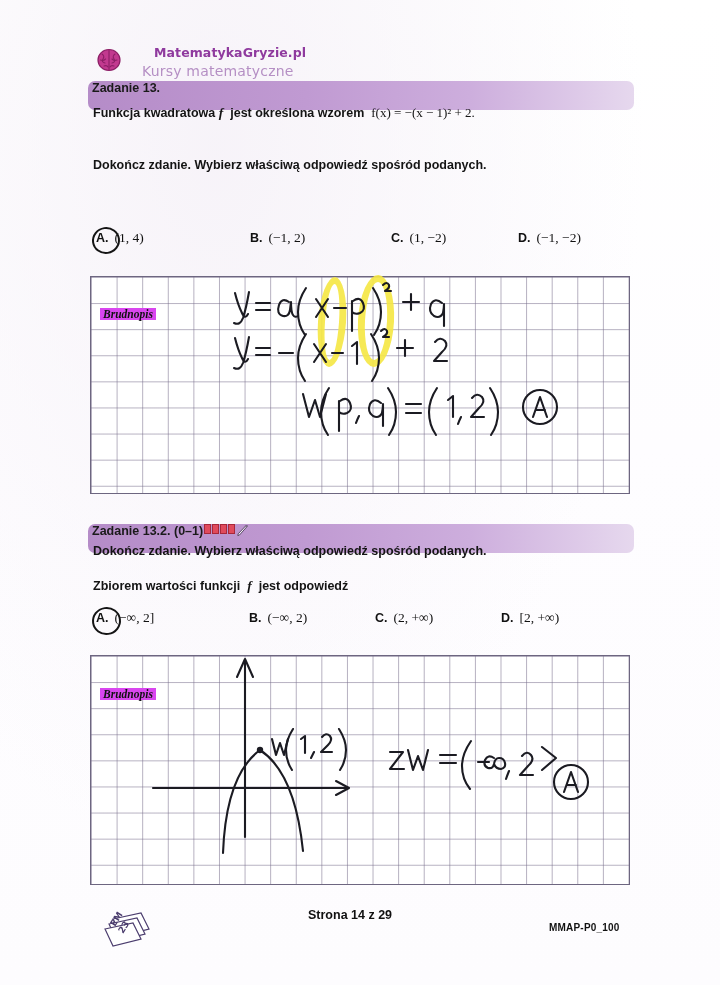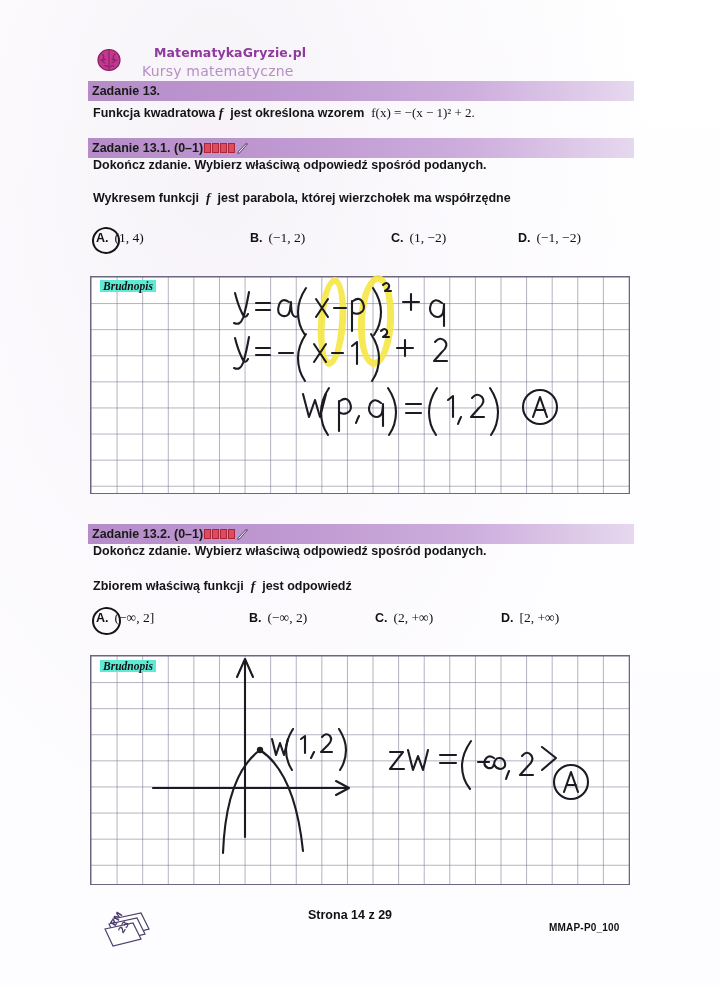--- a/index.html
+++ b/index.html
@@ -32,23 +32,23 @@
     font-size:12.5px;font-weight:bold;color:#8f3a9e;letter-spacing:.1px;
     font-family:"DejaVu Sans", sans-serif;
   }
   .brand-sub{
     font-size:14px;color:#b58fc4;margin-top:2px;margin-left:22px;
     font-family:"DejaVu Sans", sans-serif;letter-spacing:.2px;text-align:center;
   }
 
   
   .taskbar{
-    position:absolute;height:20px;
+    position:absolute;height:29px;
     background:linear-gradient(90deg,#b58cc8 0%,#c09ad2 40%,#cdaedd 70%,#e6d8ee 100%);
-    display:flex;align-items:center;
+    display:flex;align-items:flex-start;border-radius:7px;
   }
   .taskbar .tb-label{
     font-size:12.5px;font-weight:bold;color:#1a1a1a;padding-left:4px;
     white-space:nowrap;
   }
   .boxes{display:inline-flex;gap:1px;margin-left:1px;align-items:center;}
   .boxes i{
     display:block;width:5px;height:8px;background:#e04a5c;border:1px solid #a8273a;
   }
   .pencil{margin-left:1px;display:inline-block;}
@@ -76,22 +76,23 @@
     background-image:
       linear-gradient(to right, rgba(120,110,140,0.55) 1px, transparent 1px),
       linear-gradient(to bottom, rgba(120,110,140,0.55) 1px, transparent 1px);
     background-size:25.6px 26.1px;
     background-position:0 0;
     border:1.3px solid #6d6680;
     box-sizing:border-box;
   }
   .brudnopis{
     position:absolute;font-size:11.5px;font-style:italic;font-weight:bold;
-    font-family:"Liberation Serif", serif;color:#111;background:#5eead4;
+    font-family:"Liberation Serif", serif;color:#111;background:#d946ef;
     padding:0 3px;
+    margin-top:28px;
   }
   .hl-ring{
     position:absolute;border:7px solid #f5e742;border-radius:50%;opacity:.9;
   }
 
   
   .footer-page{
     position:absolute;font-size:12.5px;font-weight:bold;color:#111;
   }
   .footer-code{
@@ -131,42 +132,22 @@
     <span class="tb-label">Zadanie 13.</span>
   </div>
 
   <div class="txt b" style="left:93px;top:105px;">
     <span>Funkcja kwadratowa</span>
     <span class="mathit">f</span>
     &nbsp;<span>jest określona wzorem</span>
     &nbsp;<span class="formula" style="font-weight:normal;">f(x) = −(x − 1)² + 2.</span>
   </div>
 
-  <div class="taskbar" style="left:88px;top:138px;width:546px;">
-    <span class="tb-label">Zadanie 13.1. (0–1)</span>
-    <span class="boxes">
-        <i></i>
-        <i></i>
-        <i></i>
-        <i></i>
-      </span>
-    <span class="pencil">
-      <svg width="12" height="13" viewBox="0 0 12 13">
-        <path d="M10.5 1 L11.5 2 L3.5 11 L1.8 11.6 L2.2 9.8 Z" fill="#f3eaf7" stroke="#4b3d58" stroke-width="0.9"></path>
-        <path d="M9.6 1.9 L10.6 2.9" stroke="#4b3d58" stroke-width="0.8"></path>
-      </svg>
-    </span>
-  </div>
   <div class="txt b" style="left:93px;top:158px;">Dokończ zdanie. Wybierz właściwą odpowiedź spośród podanych.</div>
 
-  <div class="txt b" style="left:93px;top:190px;">
-    <span>Wykresem funkcji</span>
-    &nbsp;<span class="mathit">f</span>
-    &nbsp;<span>jest parabola, której wierzchołek ma współrzędne</span>
-  </div>
 
   <div class="opts" style="left:0;top:230px;width:720px;">
     <div class="opt" style="left:96px;top:0;">
       <span class="opt-letter">A.</span>
       <span class="opt-val">(1, 4)</span>
     </div>
     <div class="ink-circle" style="left:92px;top:-3px;width:24px;height:23px;"></div>
 
     <div class="opt" style="left:250px;top:0;">
       <span class="opt-letter">B.</span>
@@ -244,21 +225,21 @@
     <span class="pencil">
       <svg width="12" height="13" viewBox="0 0 12 13">
         <path d="M10.5 1 L11.5 2 L3.5 11 L1.8 11.6 L2.2 9.8 Z" fill="#f3eaf7" stroke="#4b3d58" stroke-width="0.9"></path>
         <path d="M9.6 1.9 L10.6 2.9" stroke="#4b3d58" stroke-width="0.8"></path>
       </svg>
     </span>
   </div>
   <div class="txt b" style="left:93px;top:544px;">Dokończ zdanie. Wybierz właściwą odpowiedź spośród podanych.</div>
 
   <div class="txt b" style="left:93px;top:578px;">
-    <span>Zbiorem właściwą funkcji</span>
+    <span>Zbiorem wartości funkcji</span>
     &nbsp;<span class="mathit">f</span>
     &nbsp;<span>jest odpowiedź</span>
   </div>
 
   <div class="opts" style="left:0;top:610px;width:720px;">
     <div class="opt" style="left:96px;top:0;">
       <span class="opt-letter">A.</span>
       <span class="opt-val">(−∞, 2]</span>
     </div>
     <div class="ink-circle" style="left:92px;top:-3px;width:25px;height:24px;"></div>

